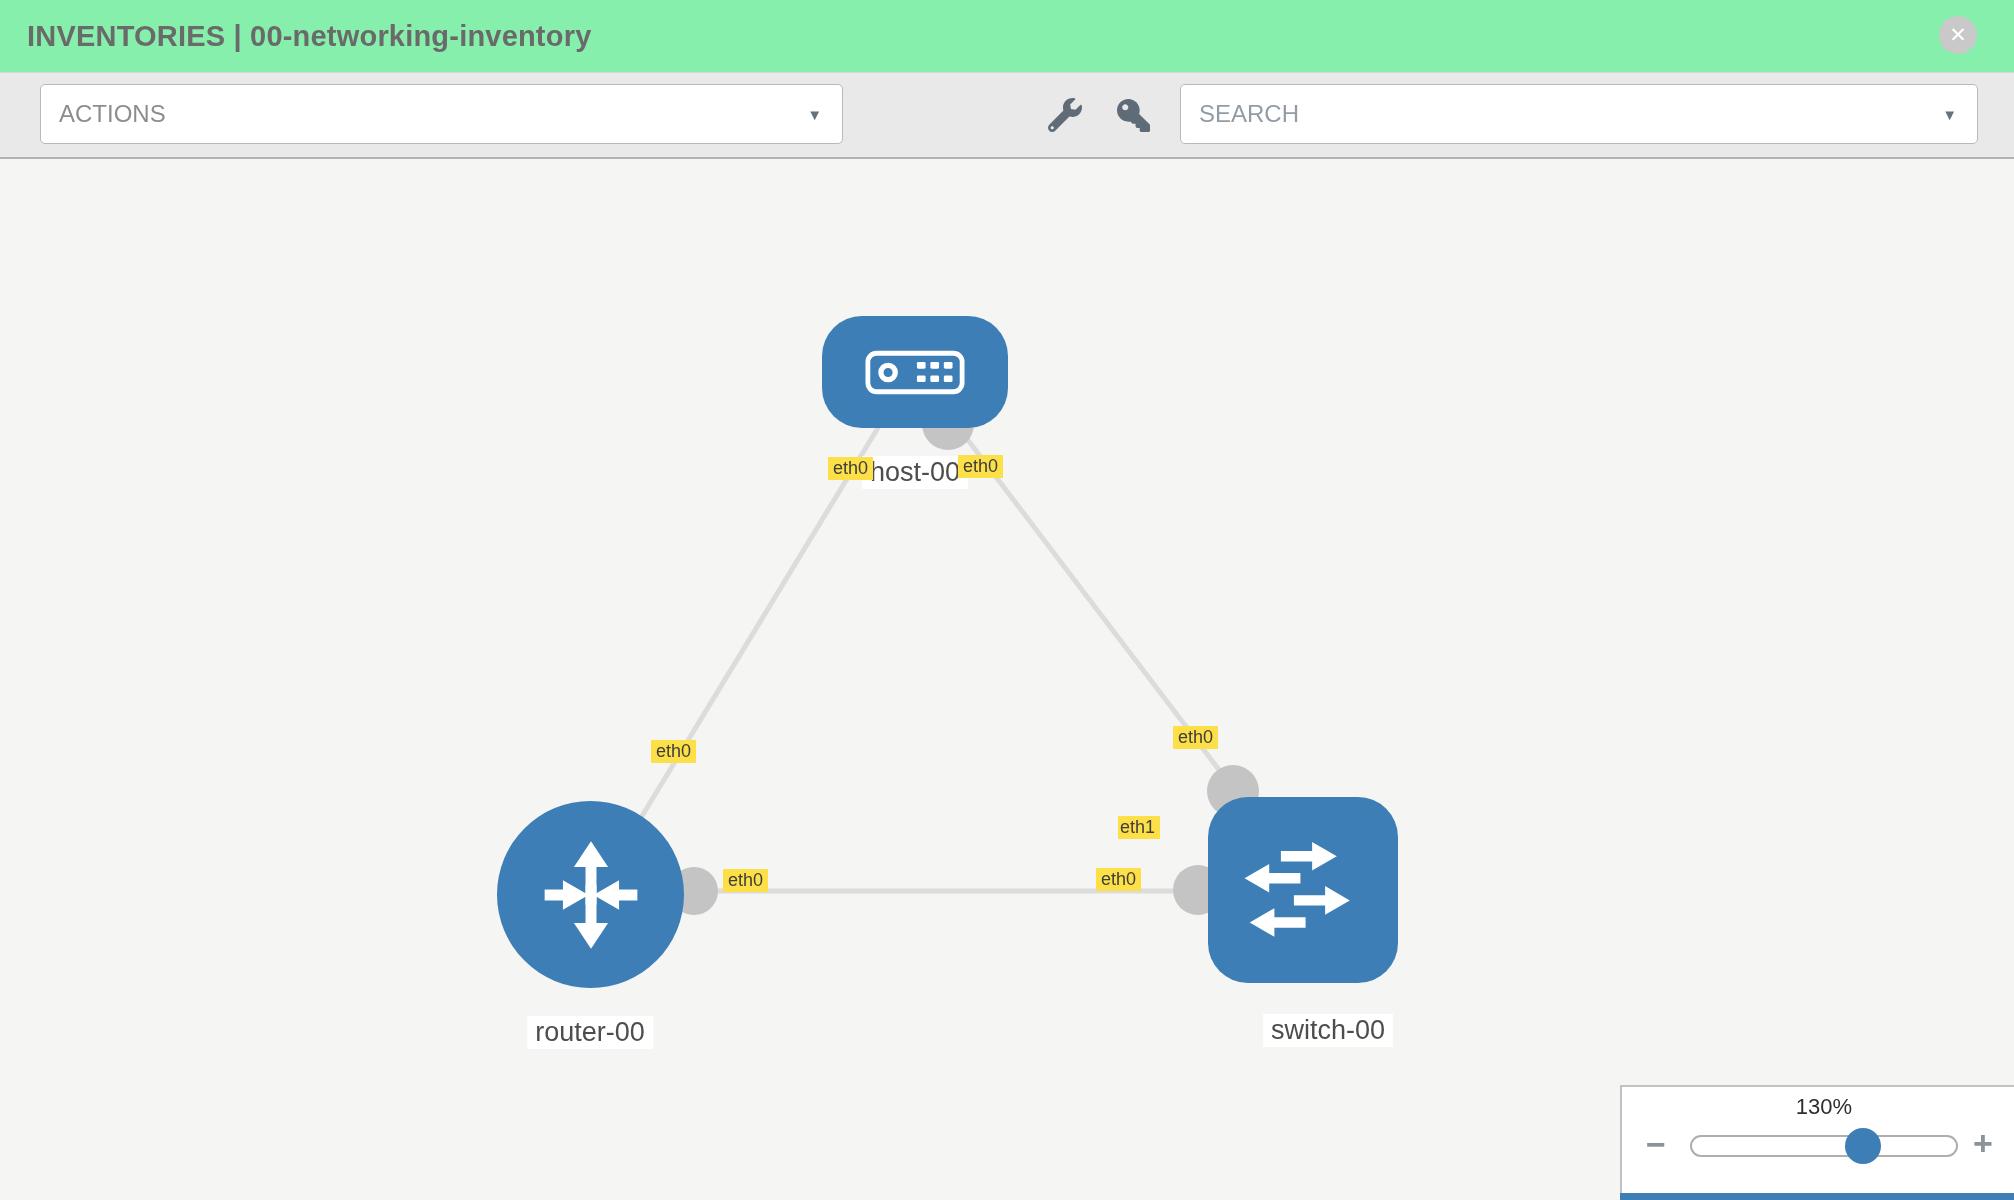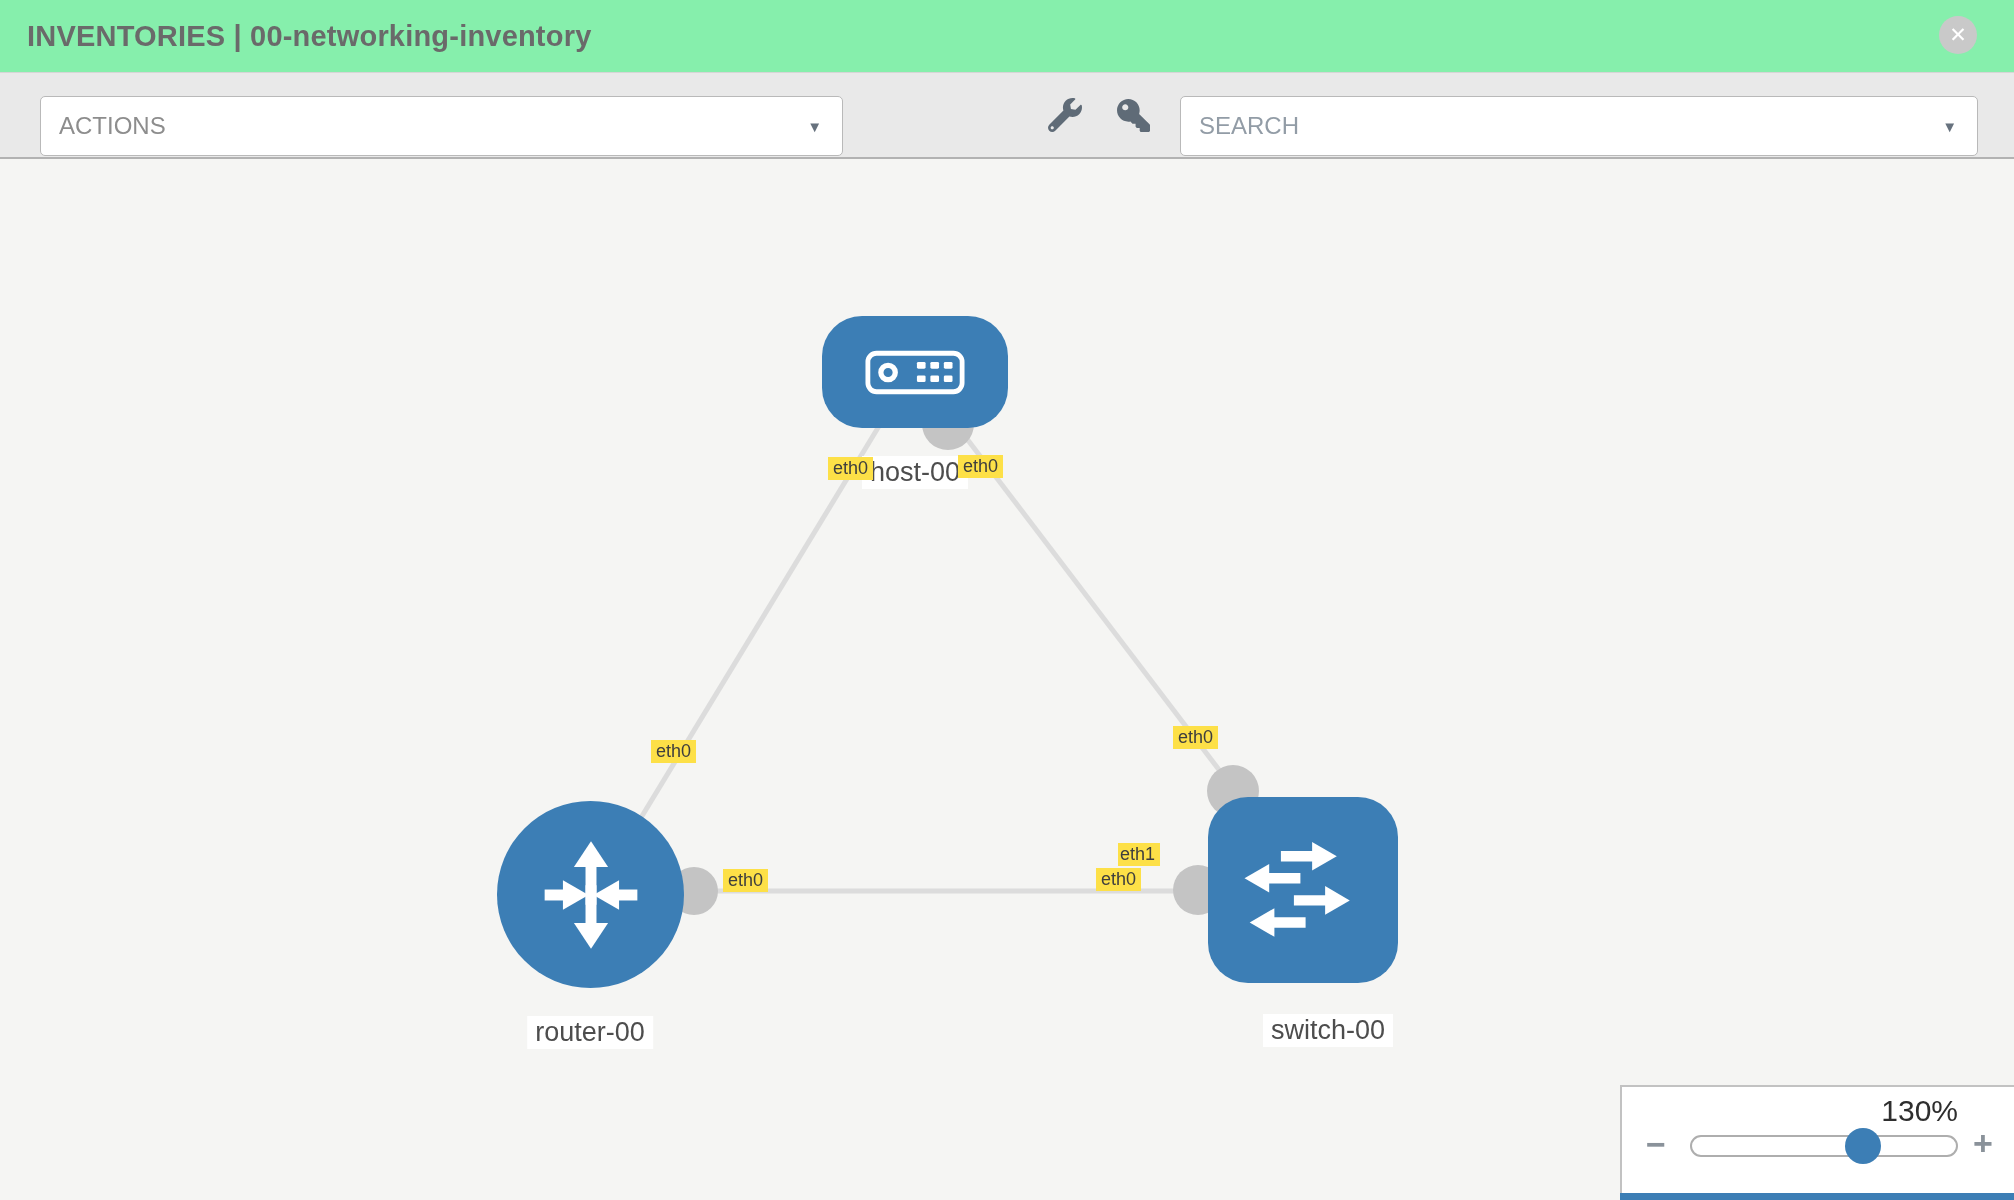--- a/index.html
+++ b/index.html
@@ -23,21 +23,21 @@
   }
   
   .toolbar {
     position:absolute; top:73px; left:0; width:2014px; height:84px;
     background:#e9e9e9; border-bottom:2px solid #b2b2b2; z-index:9;
   }
   .dropdown {
     position:absolute; height:60px; top:84px; background:#fff;
     border:1px solid #b9b9b9; border-radius:5px; box-sizing:border-box;
     display:flex; align-items:center; justify-content:space-between;
-    padding:0 20px 0 18px; cursor:pointer; z-index:11;margin-top:12px;
+    padding:0 20px 0 18px; cursor:pointer; z-index:11;
   }
   .dropdown .dd-label { font-size:24px; color:#8d8d8d; }
   .dropdown.search .dd-label { color:#929ca6; }
   .caret { font-size:15px; color:#67727e; line-height:1; }
   .tool-btn {
     position:absolute; top:96px; width:38px; height:38px; z-index:11;
     display:flex; align-items:center; justify-content:center; cursor:pointer;
   }
   .tool-btn svg { display:block; }
   
@@ -64,30 +64,30 @@
   .eth-chip {
     position:absolute; background:#fde047; z-index:4;
     font-size:18px; color:#3e3e3e; padding:1px 5px; white-space:nowrap;
   }
   .eth-host-left    { left:828px;  top:457px; }
   .eth-host-right   { left:958px;  top:455px; }
   .eth-mid-left     { left:651px;  top:740px; }
   .eth-mid-right    { left:1173px; top:726px; }
   .eth-router-right { left:723px;  top:869px; }
   .eth-overlap-a    { left:1096px; top:868px; z-index:4; }
-  .eth-overlap-b    { left:1118px; top:843px; z-index:5; padding-left:2px; }
+  .eth-overlap-b    { left:1118px; top:816px; z-index:5; padding-left:2px; }
   
   .zoom-panel {
     position:absolute; left:1620px; top:1085px; width:394px; height:115px;
     background:#fff; border-left:2px solid #c2c2c2; border-top:2px solid #c2c2c2;
     box-sizing:border-box; z-index:6;
   }
   .zoom-level {
-    position:absolute; left:1690px; top:1094px; width:268px; text-align:right;
-    font-size:30px; color:#2e2e2e; z-index:7;
+    position:absolute; left:1690px; top:1094px; width:268px; text-align:center;
+    font-size:22px; color:#2e2e2e; z-index:7;
   }
   .zoom-btn {
     position:absolute; z-index:7; color:#8a929a; font-weight:bold; font-size:34px;
     line-height:30px; cursor:pointer; user-select:none;
   }
   .zoom-minus { left:1646px; top:1129px; }
   .zoom-plus  { left:1973px; top:1128px; }
   .zoom-track {
     position:absolute; left:1690px; top:1135px; width:268px; height:22px;
     background:#fff; border:2px solid #aeaeae; border-radius:12px; box-sizing:border-box;

